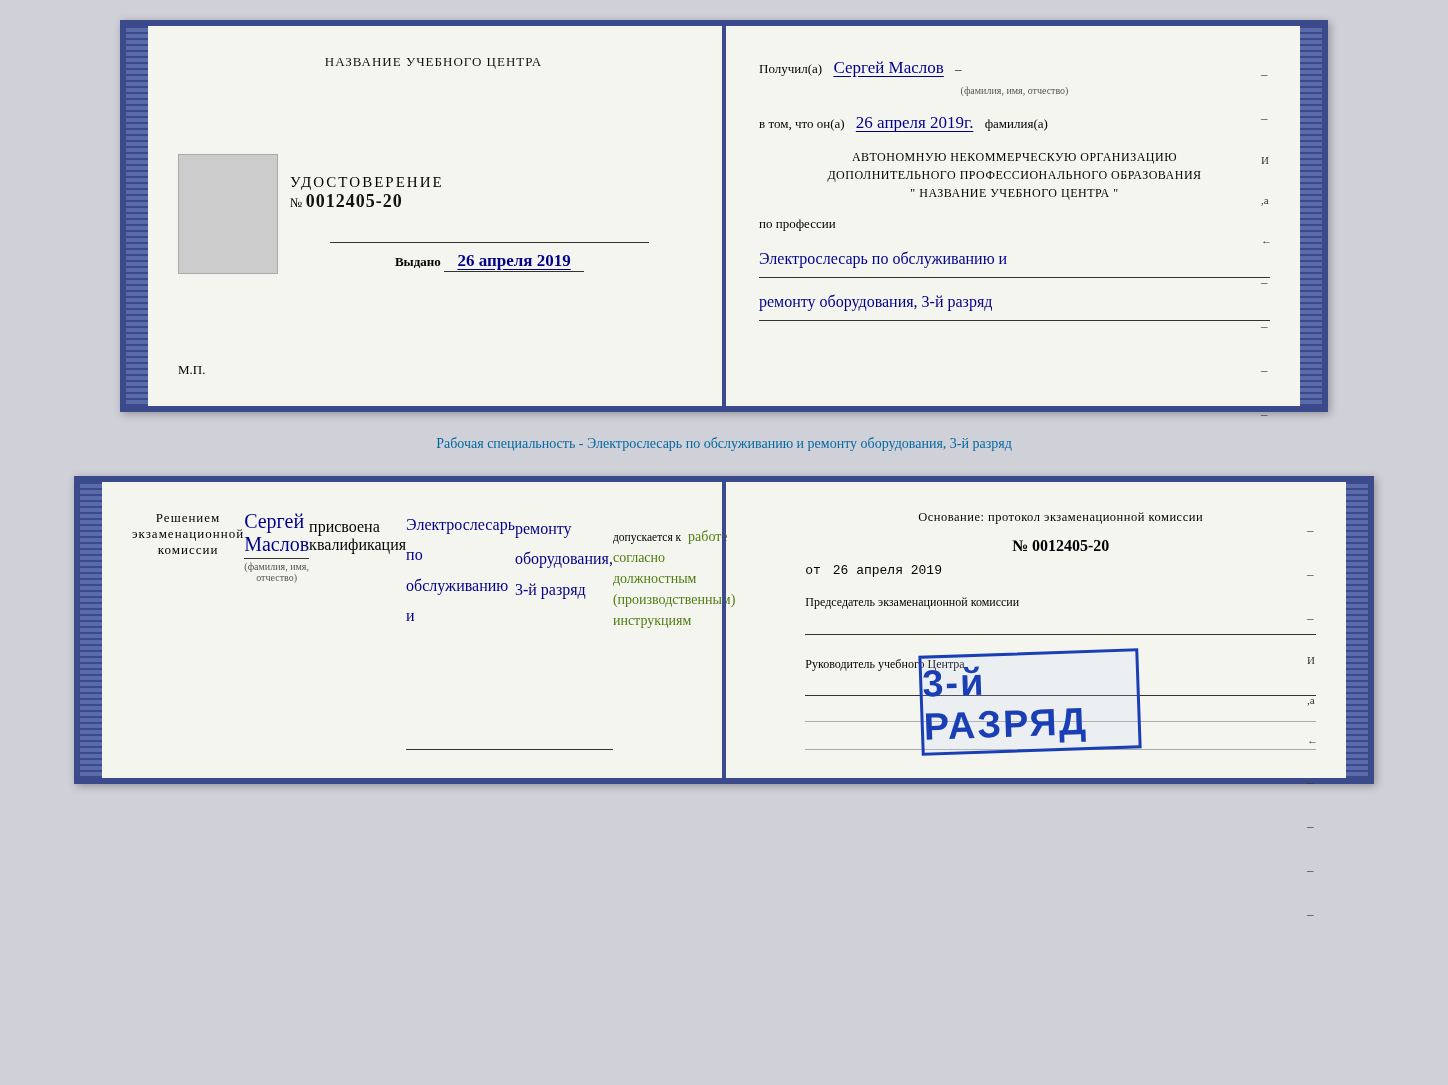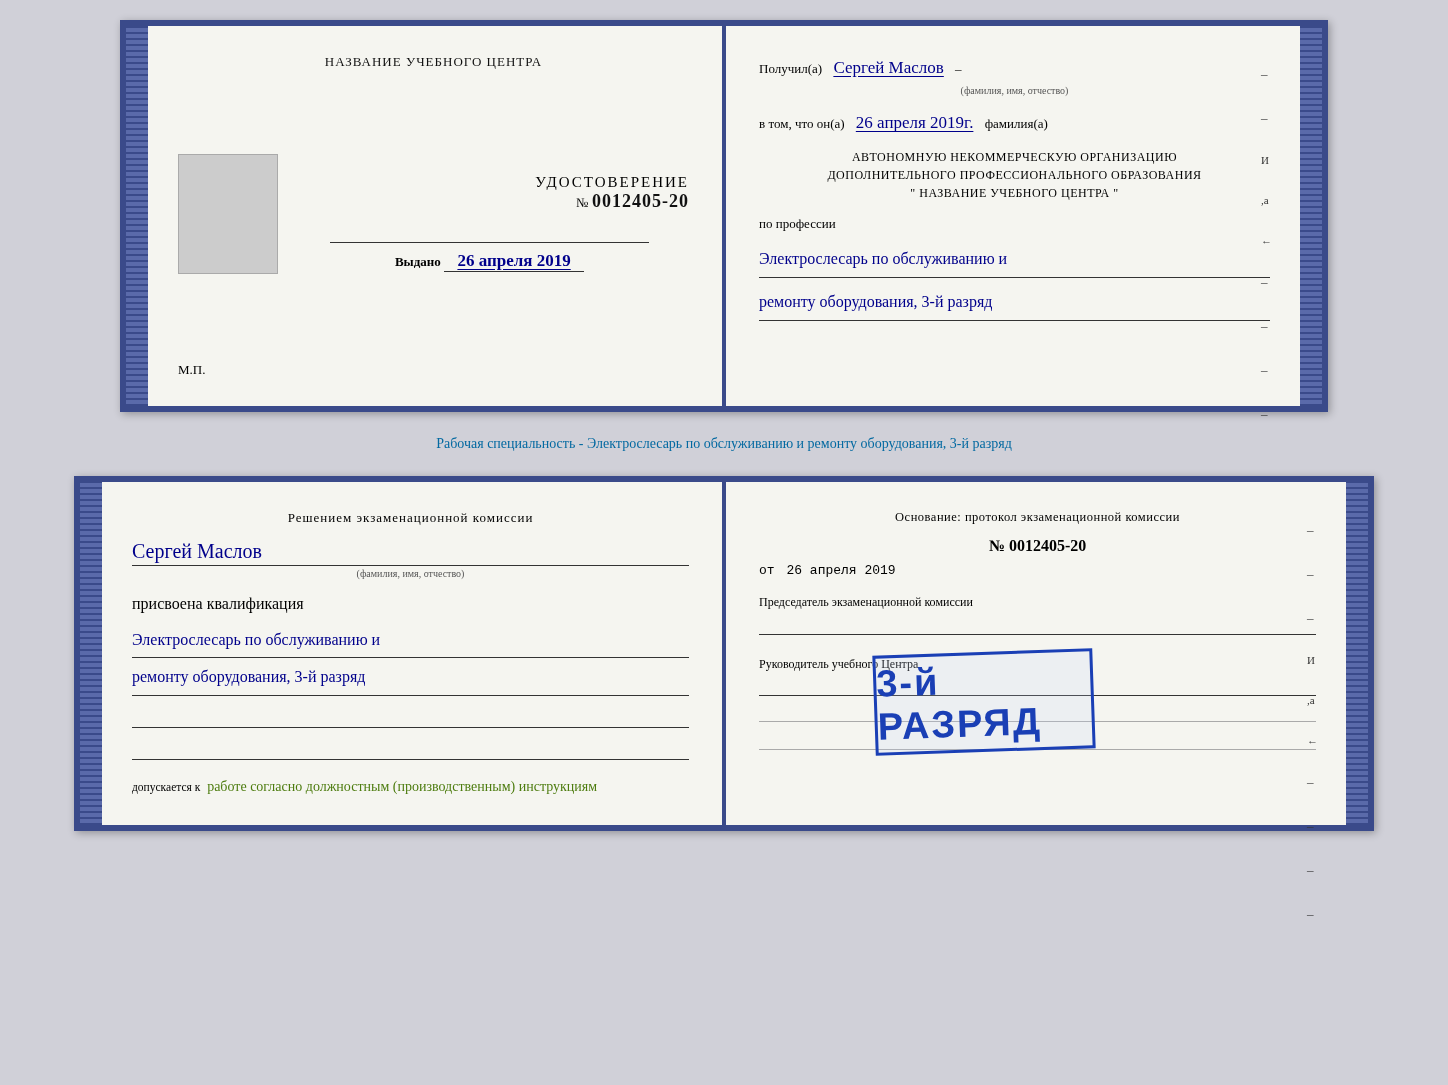--- a/index.html
+++ b/index.html
@@ -90,21 +90,21 @@
 
     .photo-placeholder {
       width: 100px;
       height: 120px;
       background: #ccc;
       border: 1px solid #aaa;
       margin-bottom: 10px;
     }
 
     .cert-title-block {
-      text-align: right;
+      text-align: left;
       margin-bottom: 20px;
     }
 
     .cert-label {
       font-size: 15px;
       letter-spacing: 2px;
       text-transform: uppercase;
       display: block;
     }
 
@@ -207,21 +207,21 @@
       bottom: 0;
       width: 4px;
       background: #3a4a8a;
       transform: translateX(-50%);
     }
 
     .left-page2 {
       flex: 1;
       padding: 28px 30px;
       display: flex;
-      flex-direction: column;
+      flex-direction: row;
     }
 
     .right-page2 {
       flex: 1;
       padding: 28px 30px 28px 40px;
       display: flex;
       flex-direction: column;
       position: relative;
     }
 

